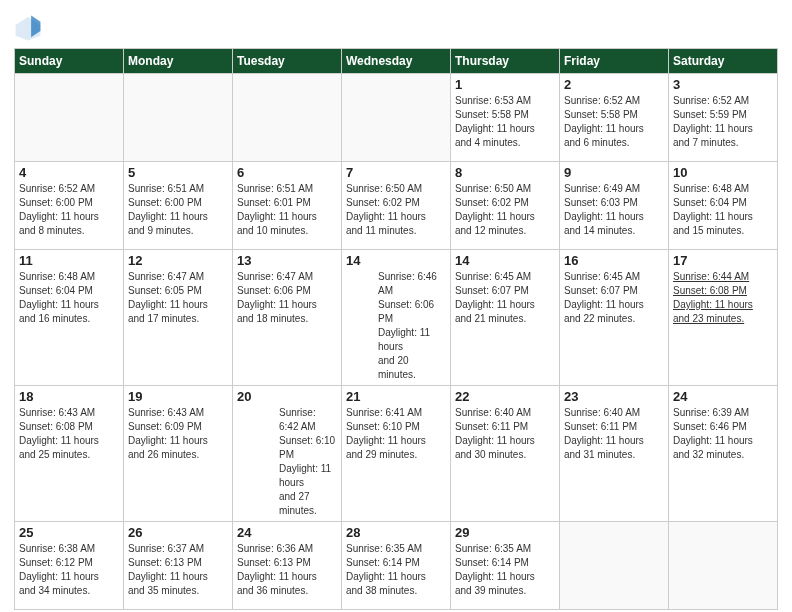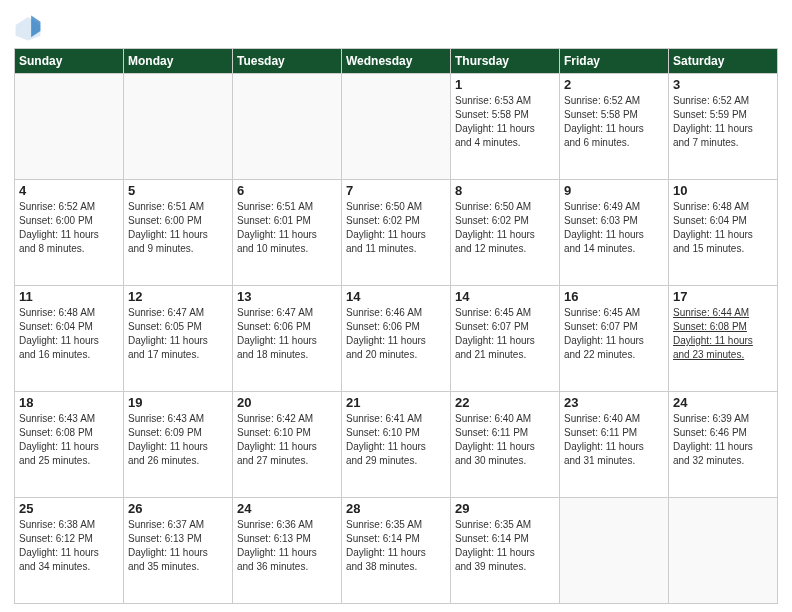--- a/index.html
+++ b/index.html
@@ -226,21 +226,21 @@
           </td>
           <td>
             <span class="day-number">13</span>
             <div class="day-info" style="white-space: pre-line;">Sunrise: 6:47 AM
 Sunset: 6:06 PM
 Daylight: 11 hours
 and 18 minutes.</div>
           </td>
           <td>
             <span class="day-number">14</span>
-            <div class="day-info" style="white-space: pre-line;">Sunrise: 6:46 AM
+            <div class="day-info" style="white-space: pre-line; margin-left: 32px;">Sunrise: 6:46 AM
 Sunset: 6:06 PM
 Daylight: 11 hours
 and 20 minutes.</div>
           </td>
           <td>
             <span class="day-number">14</span>
             <div class="day-info" style="white-space: pre-line;">Sunrise: 6:45 AM
 Sunset: 6:07 PM
 Daylight: 11 hours
 and 21 minutes.</div>
@@ -270,21 +270,21 @@
           </td>
           <td>
             <span class="day-number">19</span>
             <div class="day-info" style="white-space: pre-line;">Sunrise: 6:43 AM
 Sunset: 6:09 PM
 Daylight: 11 hours
 and 26 minutes.</div>
           </td>
           <td>
             <span class="day-number">20</span>
-            <div class="day-info" style="white-space: pre-line;">Sunrise: 6:42 AM
+            <div class="day-info" style="white-space: pre-line; margin-left: 42px;">Sunrise: 6:42 AM
 Sunset: 6:10 PM
 Daylight: 11 hours
 and 27 minutes.</div>
           </td>
           <td>
             <span class="day-number">21</span>
             <div class="day-info" style="white-space: pre-line;">Sunrise: 6:41 AM
 Sunset: 6:10 PM
 Daylight: 11 hours
 and 29 minutes.</div>

